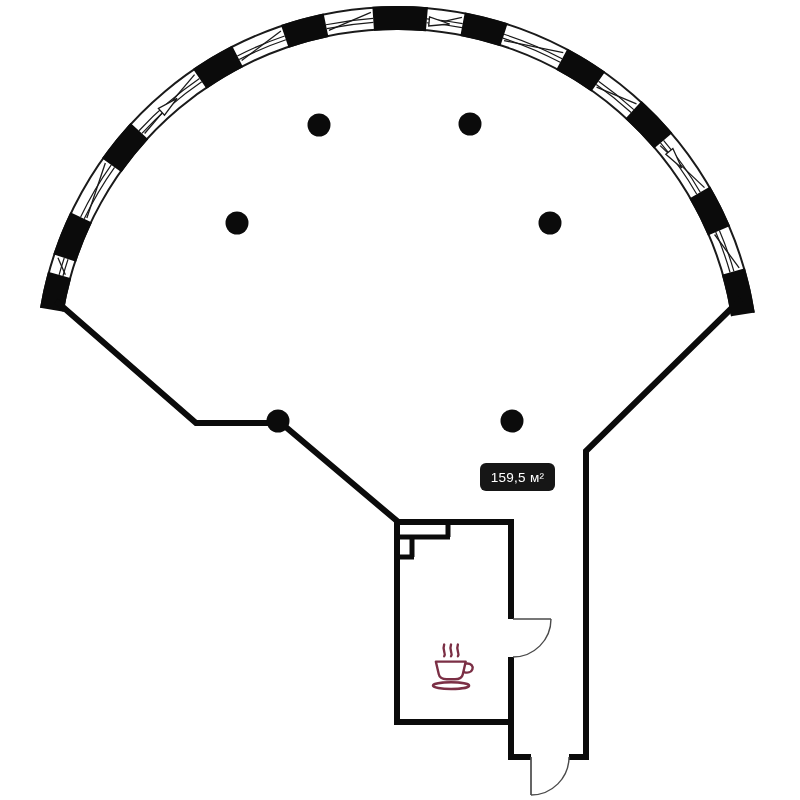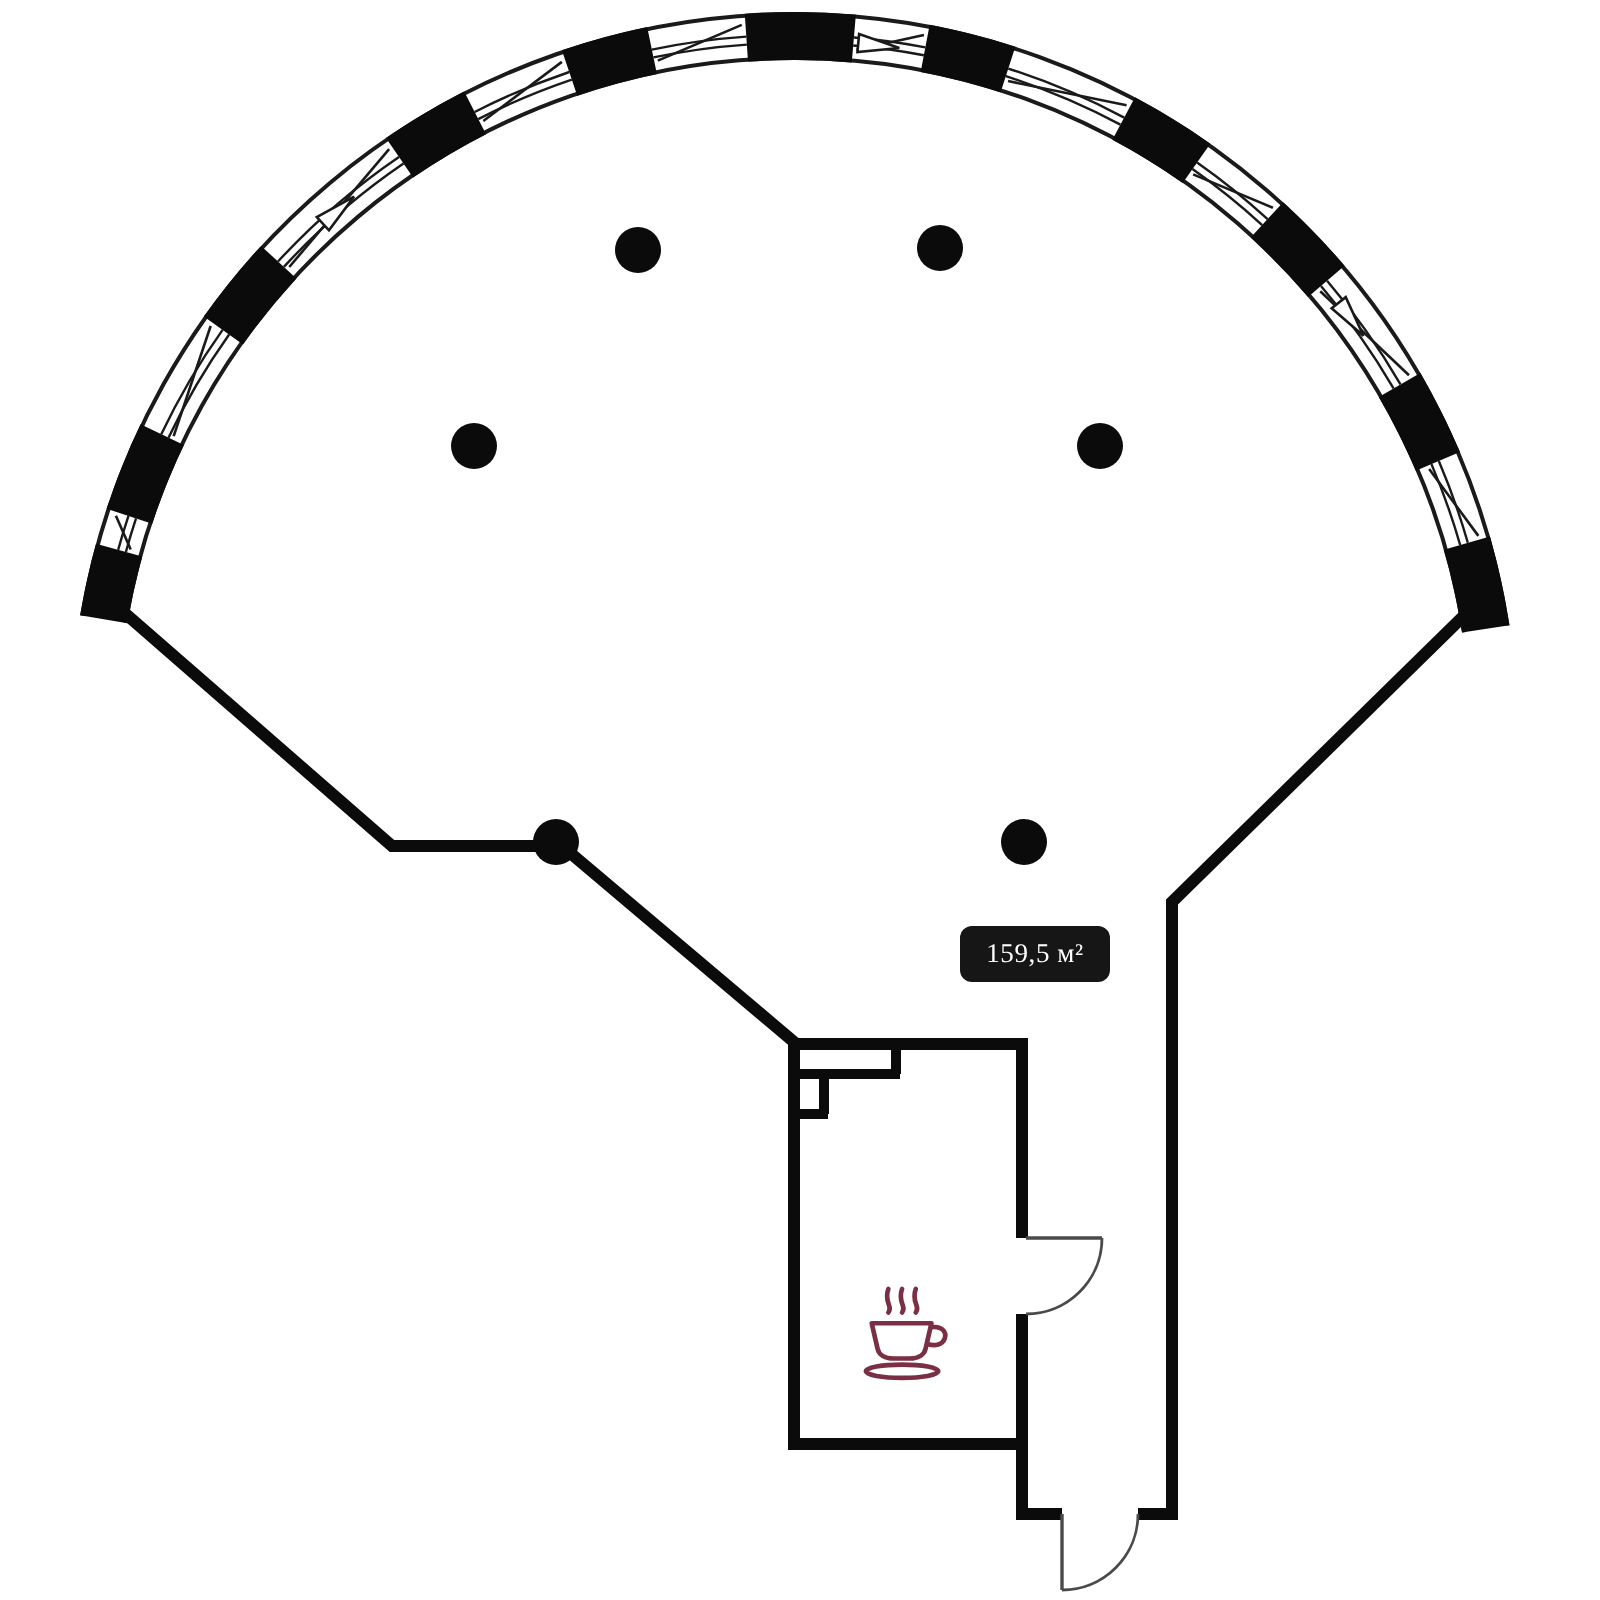--- a/index.html
+++ b/index.html
@@ -21,21 +21,21 @@
     top: 0;
   }
   .area-badge {
     position: absolute;
     display: flex;
     align-items: center;
     justify-content: center;
     color: #ffffff;
     font-size: 13.5px;
     letter-spacing: 0.3px;
-    font-family: Liberation Serif, serif;
+    font-family: Liberation Sans, sans-serif;
     box-sizing: border-box;
   }
   .coffee-icon {
     position: absolute;
   }
 </style>
 </head>
 <body>
 
 <div class="stage">

